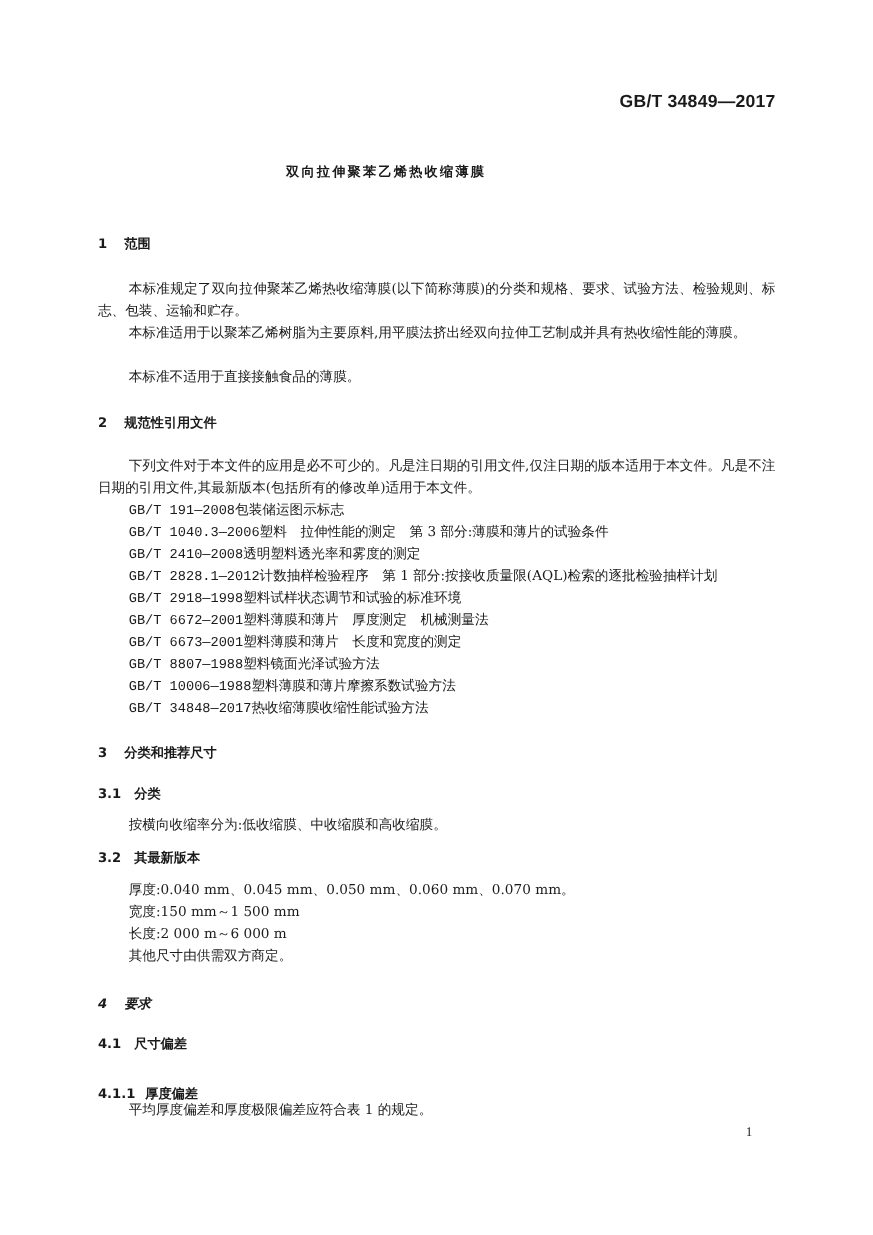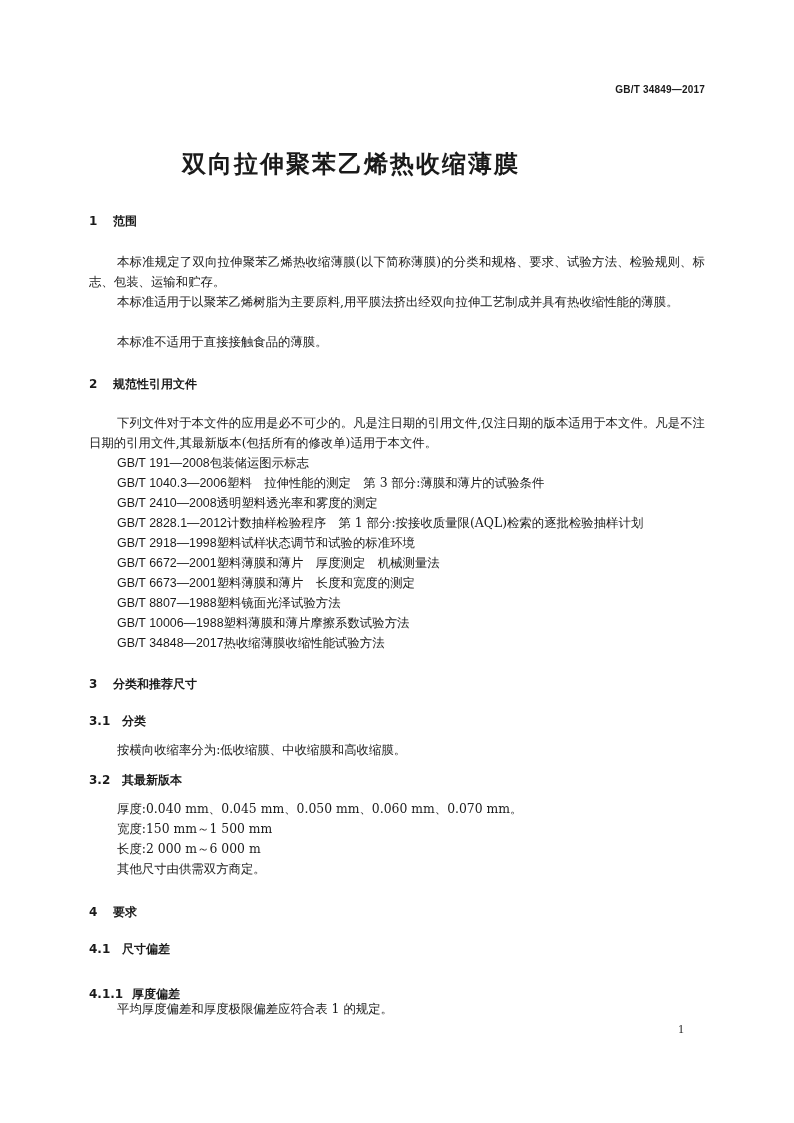--- a/index.html
+++ b/index.html
@@ -1,30 +1,30 @@
 <!DOCTYPE html>
 <html><head>
 <meta charset="utf-8">
 <style>
   html, body { margin: 0; padding: 0; background: #ffffff; }
   body { width: 794px; height: 1123px; position: relative; overflow: hidden;
          font-family: "DejaVu Serif", "Liberation Serif", serif; color: #1a1a1a; }
-  .std-code { position: absolute; top: 84px; right: 89px; font-size: 10px; font-weight: bold;
+  .std-code { position: absolute; top: 84px; right: 89px; font-size: 16px; font-weight: bold;
               font-family: "Liberation Sans", "DejaVu Sans", sans-serif; letter-spacing: 0.2px; }
   .title { position: absolute; top: 148px; left: 0; width: 702px; text-align: center;
-           font-family: "DejaVu Sans", sans-serif; font-weight: bold; font-size: 24px; letter-spacing: 2px; }
+           font-family: "DejaVu Sans", sans-serif; font-weight: bold; font-size: 12px; letter-spacing: 2px; }
   .content { position: absolute; left: 89px; width: 616px; top: 0; }
   .h { position: absolute; left: 0; font-family: "DejaVu Sans", sans-serif; font-weight: bold;
        font-size: 12px; white-space: nowrap; }
   .h .num { display: inline-block; }
   .p { position: absolute; left: 0; width: 616px; font-size: 12.4px; line-height: 20px;
        text-align: justify; text-align-last: left; }
   .indent { text-indent: 28px; }
   .line { position: absolute; left: 28px; font-size: 12.4px; line-height: 20px; white-space: nowrap; }
-  .ref-code { display: inline-block; font-family: Liberation Sans, sans-serif; }
+  .ref-code { display: inline-block; font-family: Liberation Mono, monospace; }
   .ref-title { }
   .page-no { position: absolute; top: 1022px; left: 678px; font-size: 12px; font-family: "Liberation Serif", serif; }
 </style>
 </head>
 <body>
 
 <div class="std-code">GB/T 34849—2017</div>
 
 <div class="title">双向拉伸聚苯乙烯热收缩薄膜</div>
 
@@ -61,21 +61,21 @@
   </div>
   <div class="line" style="top:740px;">按横向收缩率分为:低收缩膜、中收缩膜和高收缩膜。</div>
   <div class="h" style="top:772px;">
     <span class="num" style="width:33px;">3.2</span><span>其最新版本</span>
   </div>
   <div class="line" style="top:799px;text-align:center;">厚度:0.040 mm、0.045 mm、0.050 mm、0.060 mm、0.070 mm。</div>
   <div class="line" style="top:819px;">宽度:150 mm～1 500 mm</div>
   <div class="line" style="top:839px;">长度:2 000 m～6 000 m</div>
   <div class="line" style="top:859px;">其他尺寸由供需双方商定。</div>
 
-  <div class="h" style="top:904px;">
+  <div class="h" style="top:904px;font-style:italic;">
     <span class="num" style="width:24px;">4</span><span>要求</span>
   </div>
   <div class="h" style="top:941px;">
     <span class="num" style="width:33px;">4.1</span><span>尺寸偏差</span>
   </div>
   <div class="h" style="top:971px;">
     <span class="num" style="width:43px;margin-top:16px;">4.1.1</span><span>厚度偏差</span>
   </div>
   <div class="line" style="top:999px;">平均厚度偏差和厚度极限偏差应符合表 1 的规定。</div>
 </div>

